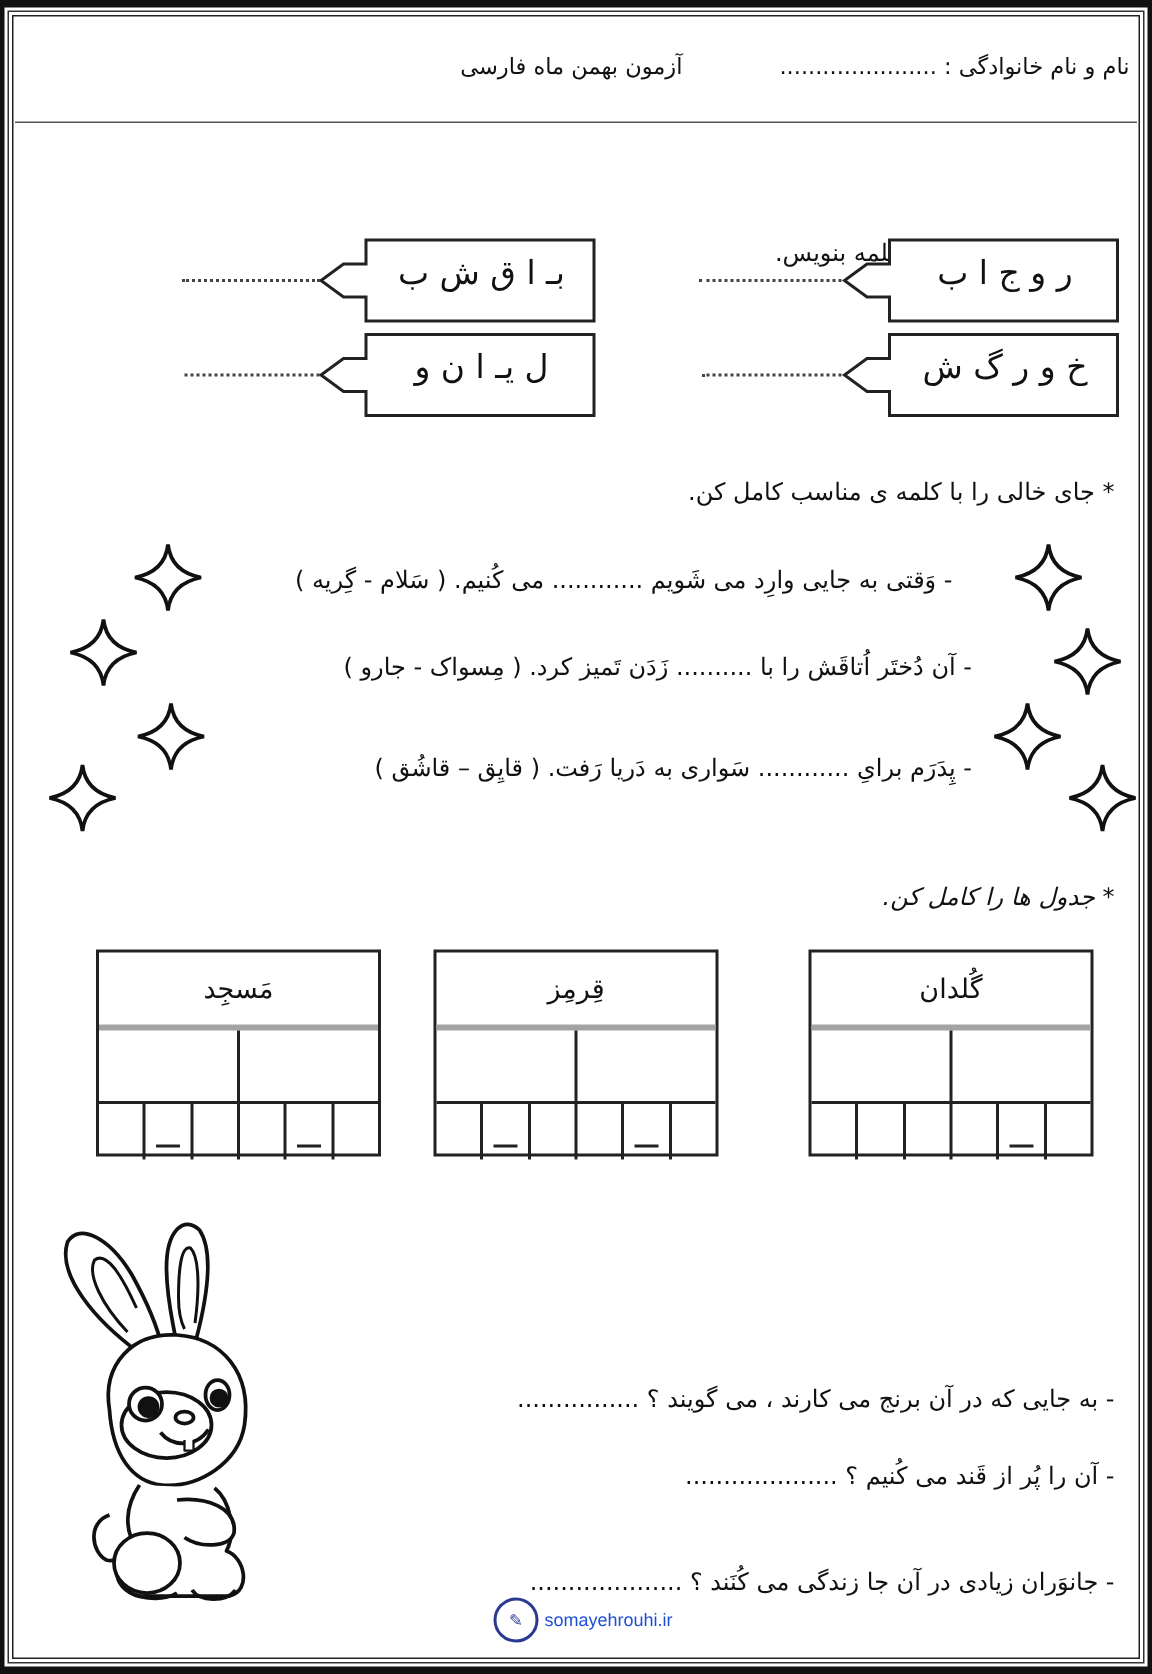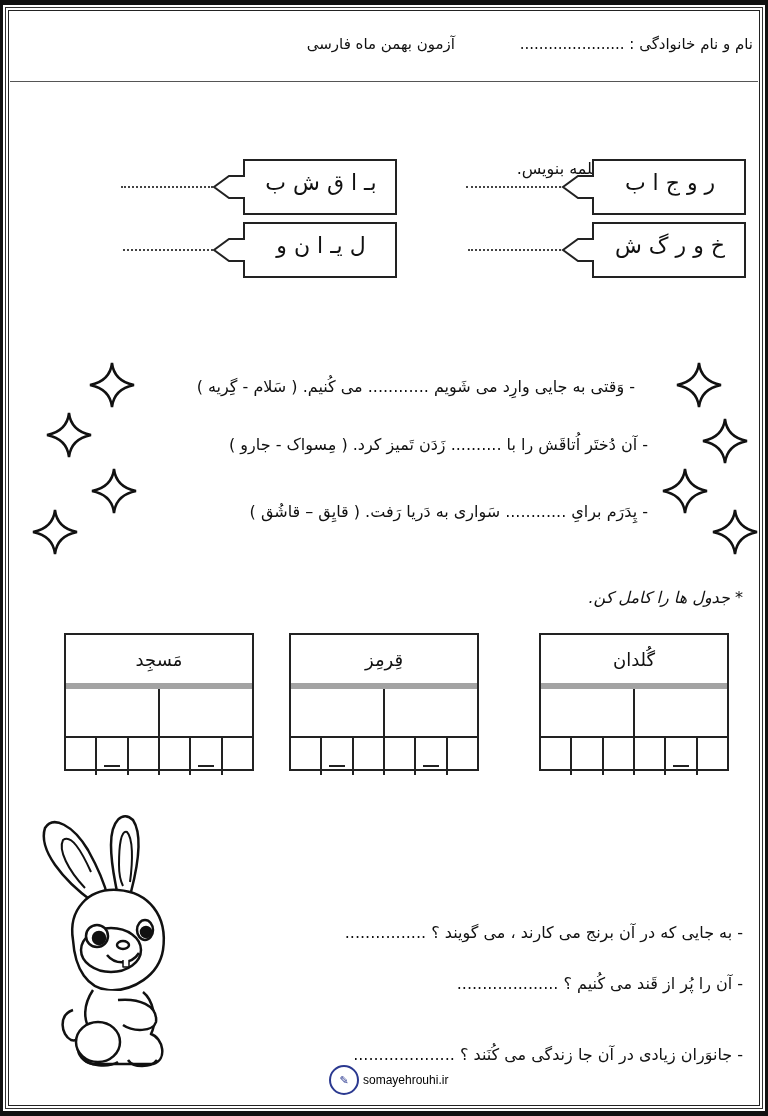--- a/index.html
+++ b/index.html
@@ -11,32 +11,32 @@
   .txt{position:absolute;direction:rtl;white-space:nowrap;}
   .t-hdr{font-size:15px;}
   .t-q{font-size:16px;}
   .t-line{font-size:16px;}
   .arrow-box{position:absolute;}
   .arrow-box svg{position:absolute;left:0;top:0;overflow:visible;}
   .letters{position:absolute;direction:rtl;font-size:22px;letter-spacing:10px;text-align:center;white-space:nowrap;}
   .dotline{position:absolute;border-top:2px dotted #444;height:0;}
   .star{position:absolute;}
   .table{position:absolute;width:190px;height:138px;border:2px solid #222;box-sizing:border-box;}
-  .table .head{height:48px;border-bottom:6px solid #a3a3a3;display:flex;align-items:center;justify-content:center;font-size:18px;direction:rtl;}
+  .table .head{height:48px;border-bottom:4px solid #a3a3a3;display:flex;align-items:center;justify-content:center;font-size:18px;direction:rtl;}
   .table .mid{height:47px;border-bottom:2px solid #222;display:flex;}
   .table .mid div{flex:1;}
   .table .mid div+div{border-left:2px solid #222;}
   .table .bot{height:37px;display:flex;}
   .table .bot div{flex:1;display:flex;align-items:flex-end;justify-content:center;padding-bottom:8px;box-sizing:border-box;}
   .table .bot div+div{border-left:2px solid #222;}
   .dash{width:16px;border-top:2px solid #222;}
   .bunny{position:absolute;left:30px;top:805px;}
   .logo{position:absolute;left:326px;top:1060px;display:flex;align-items:center;}
   .logo-circle{width:30px;height:30px;border-radius:50%;border:2px solid #2b3990;background:#fff;display:flex;align-items:center;justify-content:center;font-size:11px;color:#2b3990;font-weight:bold;box-sizing:border-box;}
-  .logo-text{font-size:12px;color:#000000;margin-left:4px;font-family:"Liberation Sans",sans-serif;}
+  .logo-text{font-size:12px;color:#1d4ed8;margin-left:4px;font-family:"Liberation Sans",sans-serif;}
 </style>
 </head>
 <body>
 
 <div class="page">
   <div class="frame"></div>
   <div class="frame2"></div>
 
   <div class="txt t-hdr" style="right:12px;top:30px;">نام و نام خانوادگی : ......................</div>
   <div class="txt t-hdr" style="right:310px;top:30px;">آزمون بهمن ماه فارسی</div>
@@ -69,20 +69,21 @@
   <div class="dotline" style="left:465px;top:244px;width:93px;"></div>
 
   <div class="arrow-box" style="left:208px;top:216px;">
     <svg width="190" height="58">
         <path d="M33,2 H185 V56 H33 V40 H18 L3,29 L18,18 H33 Z" fill="#fff" stroke="#222" stroke-width="2"></path>
       </svg>
     <div class="letters" style="left:40px;top:12px;width:140px;">ل یـ ا ن و</div>
   </div>
   <div class="dotline" style="left:120px;top:244px;width:90px;"></div>
 
+  <div class="txt t-q" style="right:22px;top:313px;">* جای خالی را با کلمه ی مناسب کامل کن.</div>
   <div class="txt t-line" style="right:130px;top:372px;">- وَقتی به جایی وارِد می شَویم ............ می کُنیم. ( سَلام - گِریه )</div>
   <div class="txt t-line" style="right:117px;top:430px;">- آن دُختَر اُتاقَش را با .......... زَدَن تَمیز کرد. ( مِسواک - جارو )</div>
   <div class="txt t-line" style="right:117px;top:497px;">- پِدَرَم برایِ ............ سَواری به دَریا رَفت. ( قایِق – قاشُق )</div>
 
   <svg class="star" style="left:85px;top:356px;" width="48" height="48">
       <path d="M24,2 Q26,20 46,24 Q26,28 24,46 Q22,28 2,24 Q22,20 24,2 Z" fill="#fff" stroke="#111" stroke-width="2.5"></path>
     </svg>
   <svg class="star" style="left:672px;top:356px;" width="48" height="48">
       <path d="M24,2 Q26,20 46,24 Q26,28 24,46 Q22,28 2,24 Q22,20 24,2 Z" fill="#fff" stroke="#111" stroke-width="2.5"></path>
     </svg>

